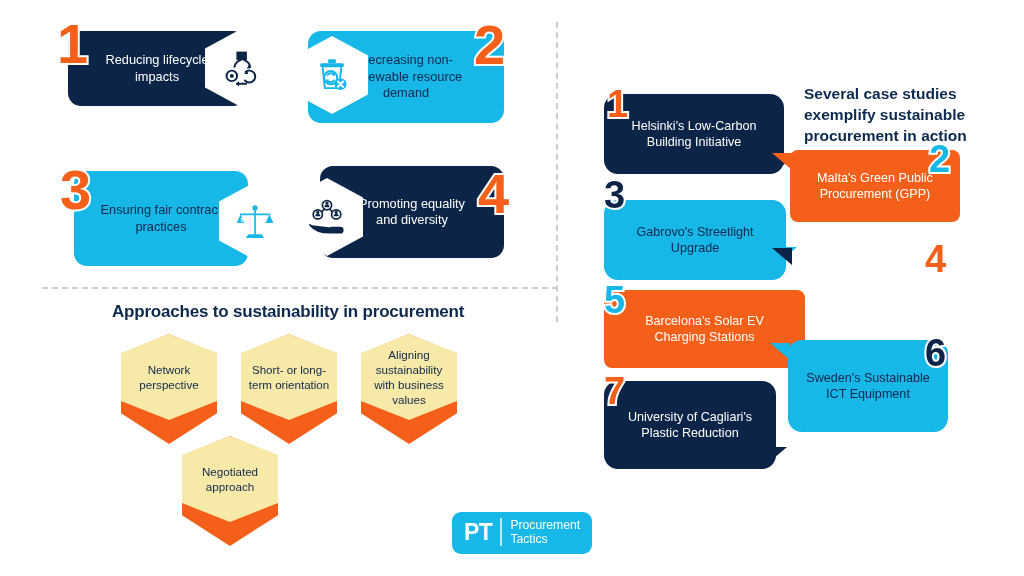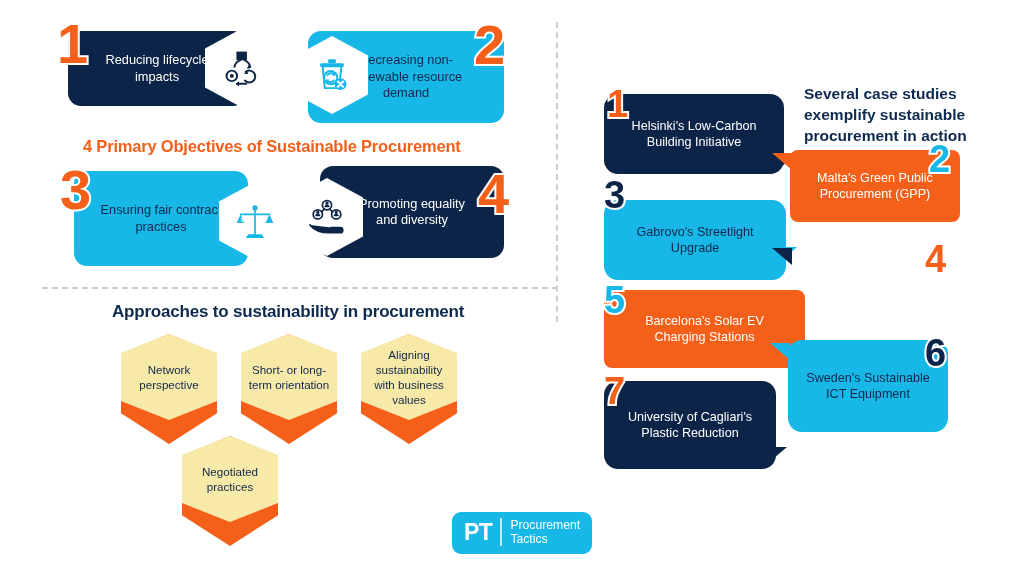--- a/index.html
+++ b/index.html
@@ -187,21 +187,20 @@
       <circle cx="30" cy="36" r="10"></circle>
       <path d="M25 32 a7 7 0 0 1 10 -1"></path>
         <path d="M36 28 l1 5 -5 0 z" fill="#17b7e8" stroke="none"></path>
       <path d="M35 40 a7 7 0 0 1 -10 1"></path>
         <path d="M24 44 l-1 -5 5 0 z" fill="#17b7e8" stroke="none"></path>
       <circle cx="45" cy="46" r="9" fill="#17b7e8" stroke="none"></circle>
       <path d="M41 42 l8 8 M49 42 l-8 8" stroke="#ffffff" stroke-width="3"></path>
     </svg>
   </div>
 
-  <div class="heading heading-orange" style="left:83px; top:137px;">4 Primary Objectives of Sustainable Procurement</div>
 
   <div class="obj-card obj-cyan" style="left:74px; top:171px; width:174px; height:95px;">
     <span class="obj-text">Ensuring fair contract practices</span>
   </div>
   <div class="big-num" style="left:60px; top:162px;">3</div>
   <div class="hex-badge" style="left:219px; top:182px;">
     <svg viewBox="0 0 64 64" fill="none" stroke="#17b7e8" stroke-width="2.6" stroke-linecap="round" stroke-linejoin="round">
       <circle cx="32" cy="12" r="4" fill="#17b7e8" stroke="none"></circle>
       <path d="M32 16 v36"></path>
       <path d="M10 22 h44"></path>
@@ -251,21 +250,21 @@
   <div class="approach-hex" style="left:361px; top:334px;">
     <div class="hx-back"></div>
     <div class="hx-front">
       <span class="hx-label">Aligning sustainability with business values</span>
     </div>
   </div>
 
   <div class="approach-hex" style="left:182px; top:436px;">
     <div class="hx-back"></div>
     <div class="hx-front">
-      <span class="hx-label">Negotiated practices</span>
+      <span class="hx-label">Negotiated approach</span>
     </div>
   </div>
 
 
   <div class="cs-intro" style="left:792px; top:84px;margin-left:12px;">Several case studies exemplify sustainable procurement in action</div>
 
   <div class="bubble b-navy" style="left:604px; top:94px; width:180px; height:80px;">
     <span>Helsinki's Low-Carbon Building Initiative</span>
   </div>
   <div style="position:absolute; left:775px; top:155px; width:0; height:0;

